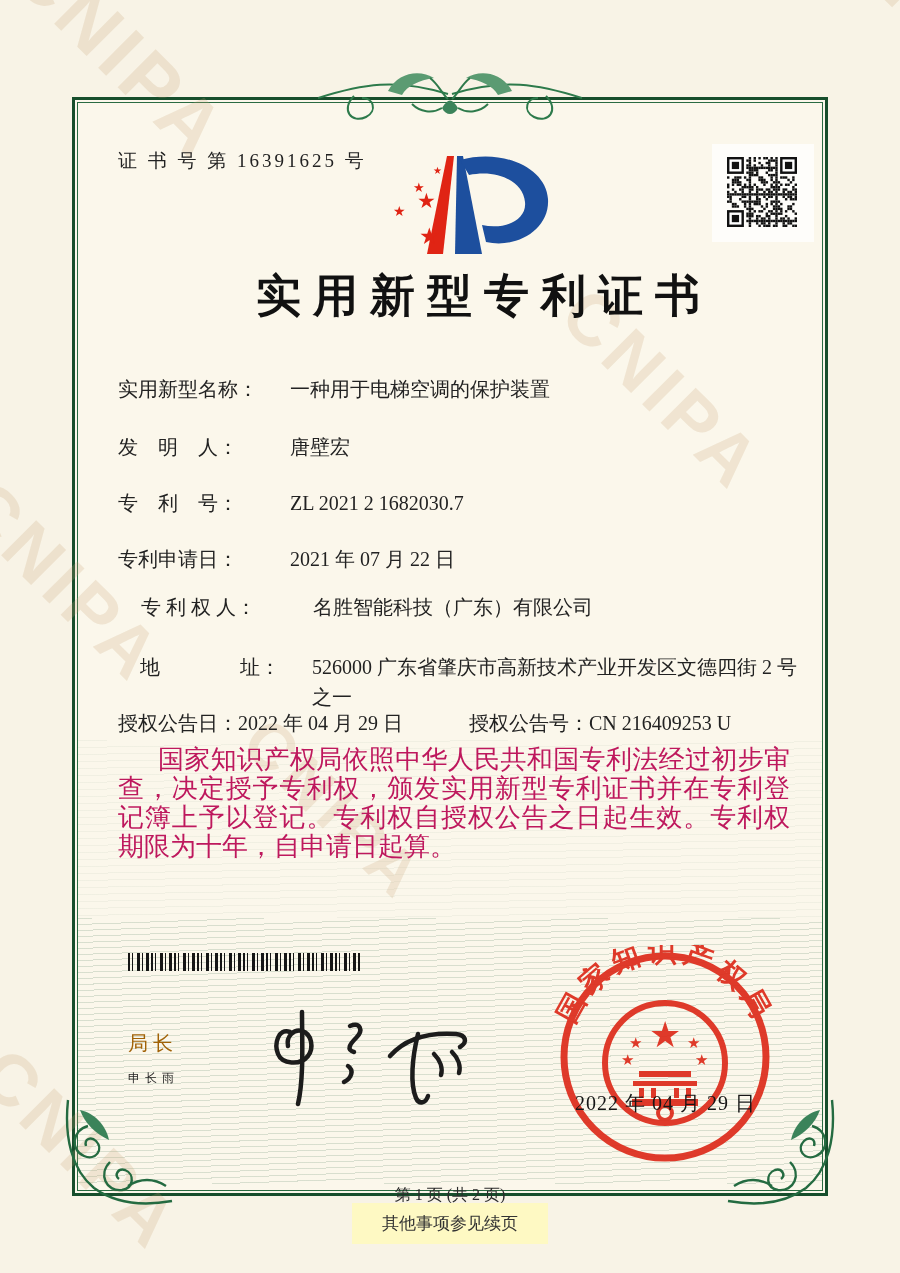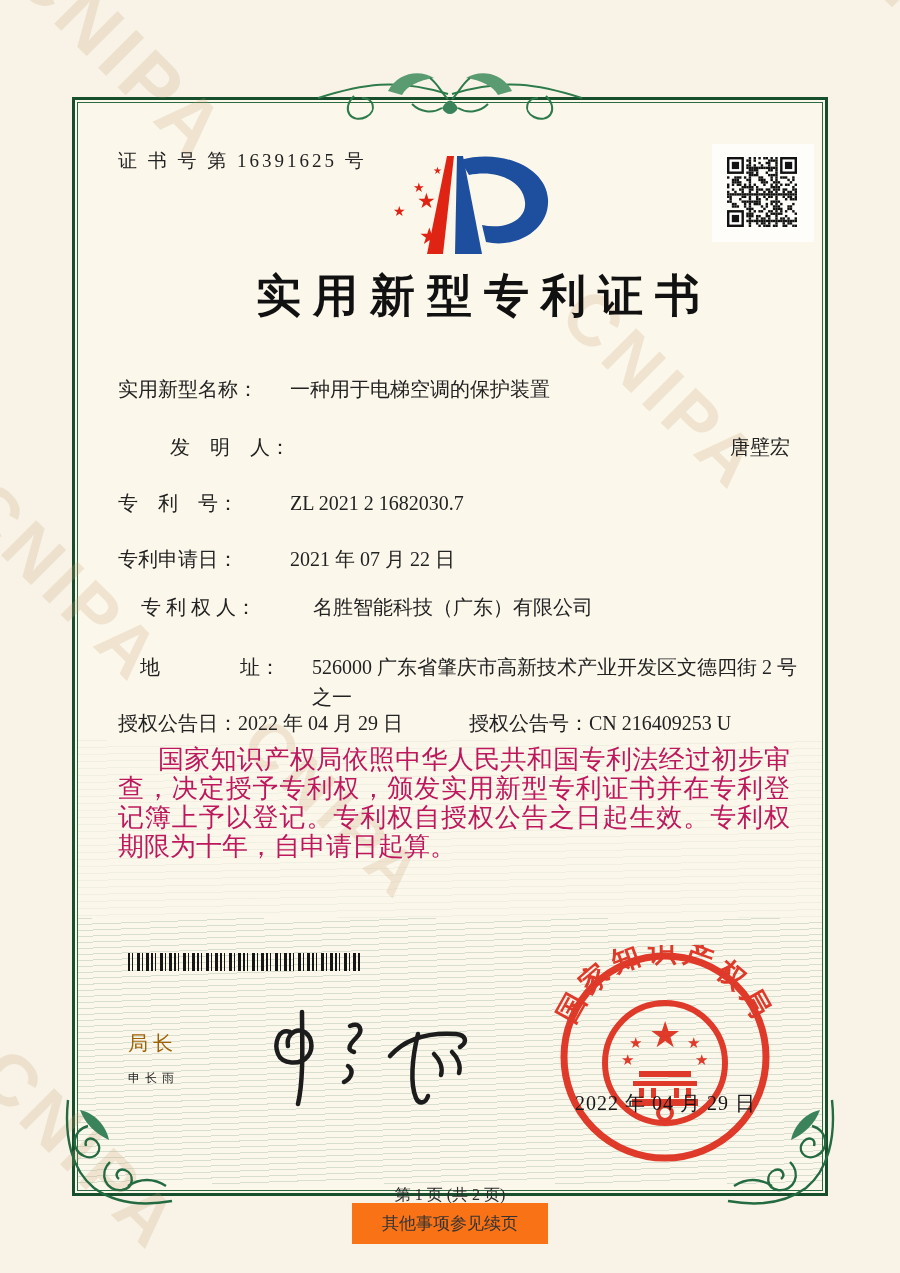--- a/index.html
+++ b/index.html
@@ -78,21 +78,21 @@
   .signature{left:250px;top:1000px;}
   .seal{left:553px;top:945px;}
   .seal-date{
     left:553px;top:1090px;width:225px;text-align:center;
     font-size:20px;color:#161616;letter-spacing:1px;z-index:3;
   }
   
   .page-num{left:0;top:1162px;width:900px;text-align:center;font-size:16px;color:#2a2a2a;margin-top:23px;}
   .footer-note{
     left:50%;top:1203px;transform:translateX(-50%);
-    background:#f97316;padding:9px 30px;font-size:17px;color:#333;
+    background:#fef9c3;padding:9px 30px;font-size:17px;color:#333;
     white-space:nowrap;z-index:2;
   }
   .orn{position:absolute;z-index:2;pointer-events:none;}
 </style>
 </head>
 <body>
 
 <div class="wm" style="left:-14px;top:6px;font-size:78px;">CNIPA</div>
 <div class="wm" style="left:806px;top:-34px;font-size:66px;">CNIPA</div>
 <div class="wm" style="left:538px;top:348px;font-size:72px;">CNIPA</div>
@@ -503,21 +503,21 @@
     <text x="36" y="92" font-size="23">★</text>
   </g>
 </svg>
 
 <div class="abs title z2">实用新型专利证书</div>
 
 <div class="abs field-row z2" style="top:374px;justify-content:flex-end;">
   <span class="field-label">实用新型名称：</span>
   <span class="field-value">一种用于电梯空调的保护装置</span>
 </div>
-<div class="abs field-row z2" style="top:432px;text-align:right;">
+<div class="abs field-row z2" style="top:432px;">
   <span class="field-label">发　明　人：</span>
   <span class="field-value">唐壁宏</span>
 </div>
 <div class="abs field-row z2" style="top:488px;">
   <span class="field-label">专　利　号：</span>
   <span class="field-value">ZL 2021 2 1682030.7</span>
 </div>
 <div class="abs field-row z2" style="top:544px;">
   <span class="field-label">专利申请日：</span>
   <span class="field-value">2021 年 07 月 22 日</span>

